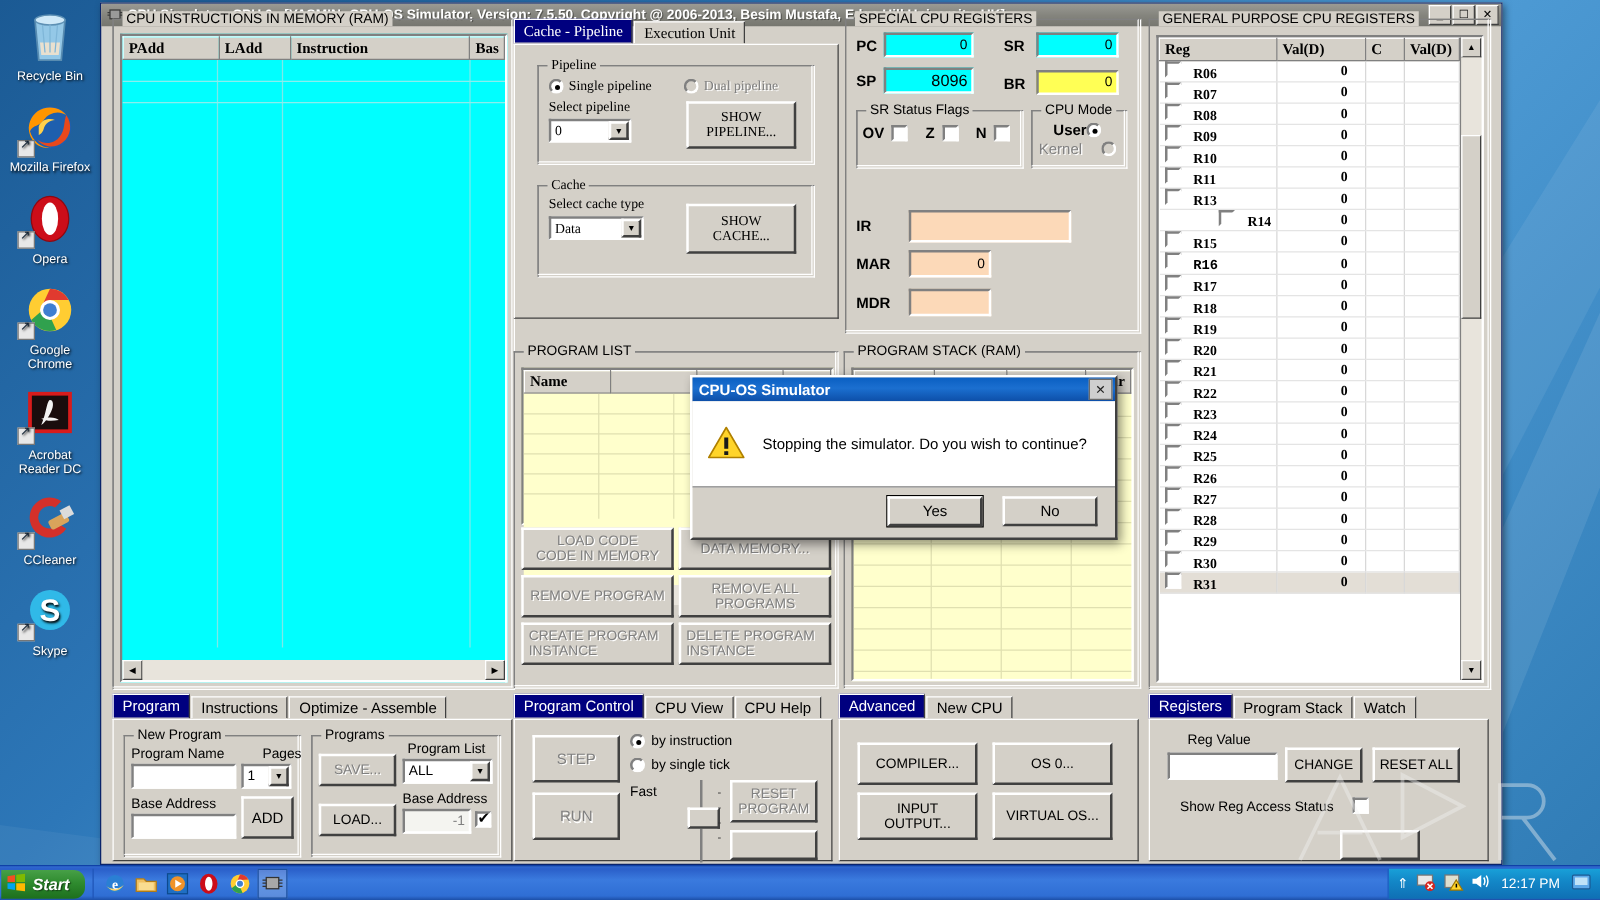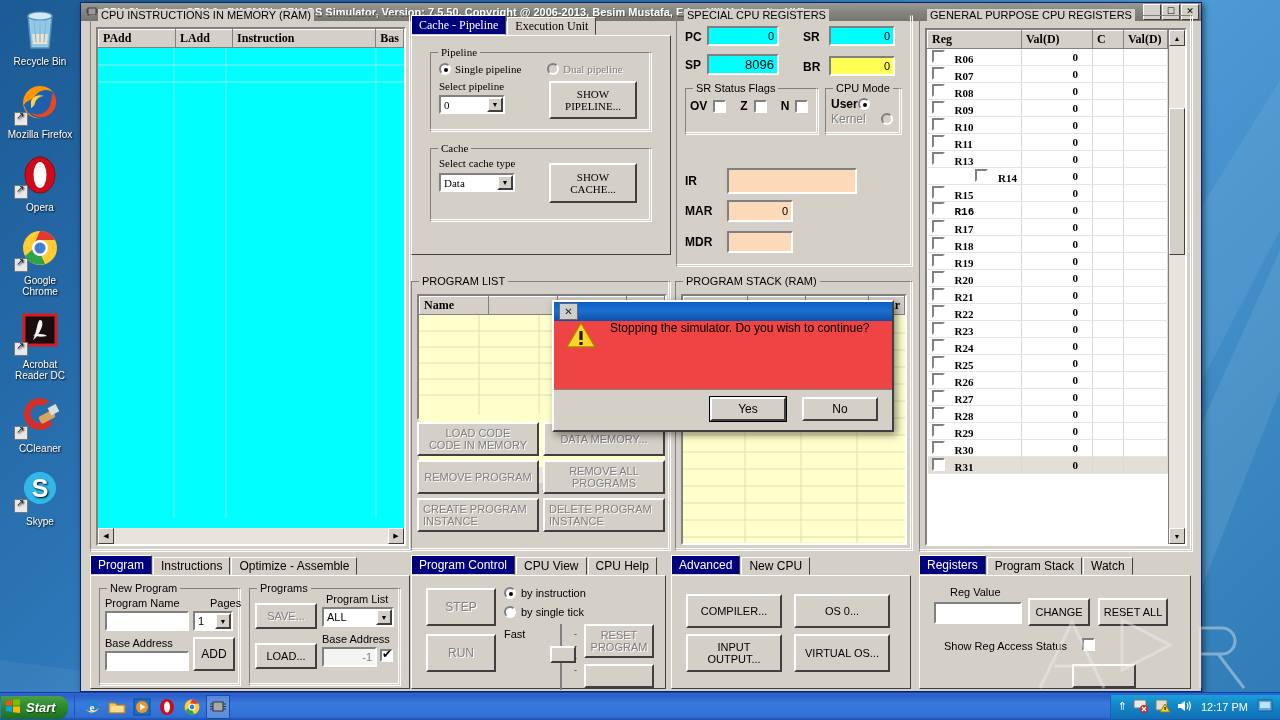--- a/index.html
+++ b/index.html
@@ -88,21 +88,21 @@
   .sthumb{background:#d4d0c8;border:1px solid;border-color:#fff #404040 #404040 #fff;}
   .strack{flex:1;background:#e8e4dc;}
   .scrollh{height:16px;background:#e8e4dc;display:flex;}
   
   #modal{position:absolute;left:471px;top:297px;width:338px;height:128px;
     background:#d4d0c8;border:2px solid;border-color:#fff #404040 #404040 #fff;
     box-shadow:3px 3px 8px rgba(0,0,0,.45);z-index:50;}
   #modal .mt{height:19px;background:linear-gradient(180deg,#0a5fc2 0%,#1b6fd0 45%,#0d4fa8 100%);
     display:flex;align-items:center;padding:0 2px 0 5px;}
   #modal .mt .mttl{color:#fff;font-weight:bold;font-size:12px;flex:1;}
-  #modal .mbody{background:#ef4444;height:68px;display:flex;align-items:flex-start;padding:0 12px;
+  #modal .mbody{background:#ffffff;height:68px;display:flex;align-items:center;padding:0 12px;
      border-bottom:1px solid #808080;}
   #modal .mfoot{height:38px;display:flex;align-items:center;justify-content:flex-end;
      padding-right:14px;gap:16px;}
   
   #taskbar{position:absolute;left:0;bottom:0;width:1280px;height:27px;
      background:linear-gradient(180deg,#3168d5 0%,#2a5fc9 8%,#3a7ade 40%,#2f6ed4 88%,#1c4fa8 100%);
      display:flex;align-items:center;border-top:1px solid #1040a8;}
   #start-button{height:23px;margin:1px 6px 0 1px;padding:0 12px 0 4px;
      background:linear-gradient(180deg,#47a047 0%,#2f8b2f 45%,#1d6f1d 100%);
      border-radius:0 9px 9px 0;display:flex;align-items:center;color:#fff;
@@ -322,21 +322,21 @@
         <span class="cb"></span>
         <span style="font-weight:bold;font-size:12px;margin-left:8px;">Z</span>
         <span class="cb"></span>
         <span style="font-weight:bold;font-size:12px;margin-left:8px;">N</span>
         <span class="cb"></span>
       </div>
     </div>
 
     <div class="grp" style="left:148px;top:72px;width:75px;height:45px;">
       <span class="lg" style="font-size:11px;">CPU Mode</span>
-      <div style="position:absolute;left:5px;top:8px;display:flex;align-items:center;width:62px;justify-content:flex-start;">
+      <div style="position:absolute;left:5px;top:8px;display:flex;align-items:center;width:62px;justify-content:center;">
         <span style="font-weight:bold;font-size:12px;">User</span>
         <span class="rb on"></span>
       </div>
       <div style="position:absolute;left:5px;top:23px;display:flex;align-items:center;width:62px;justify-content:space-between;color:#808080;text-shadow:1px 1px 0 #fff;">
         <span style="font-size:12px;">Kernel</span>
         <span class="rb dis"></span>
       </div>
     </div>
 
     <div style="position:absolute;left:8px;top:158px;font-weight:bold;font-size:12px;">IR</div>
@@ -725,20 +725,21 @@
       <div class="btn" style="position:absolute;left:108px;top:22px;width:62px;height:28px;">CHANGE</div>
       <div class="btn" style="position:absolute;left:178px;top:22px;width:70px;height:28px;">RESET ALL</div>
       <div style="position:absolute;left:24px;top:64px;">Show Reg Access Status</div>
       <div class="cb" style="position:absolute;left:162px;top:62px;"></div>
       <div class="btn" style="position:absolute;left:152px;top:88px;width:64px;height:24px;"></div>
     </div>
   </div>
 
   <div id="modal">
     <div class="mt">
+      <span class="mttl">CPU-OS Simulator</span>
       <span style="width:17px;height:15px;background:#cfcfcf;border:1px solid #6a6a6a;
                    display:flex;align-items:center;justify-content:center;font-size:10px;color:#222;">✕</span>
     </div>
     <div class="mbody">
       <span style="margin-right:14px;">
         <svg width="30" height="28" viewBox="0 0 30 28">
           <path d="M15 2 L29 26 L1 26 Z" fill="#ffd42a" stroke="#b08000" stroke-width="1.3" stroke-linejoin="round"></path>
           <rect x="13.4" y="10" width="3.2" height="9" fill="#1a1a1a"></rect>
           <rect x="13.4" y="21" width="3.2" height="3" fill="#1a1a1a"></rect>
         </svg>

